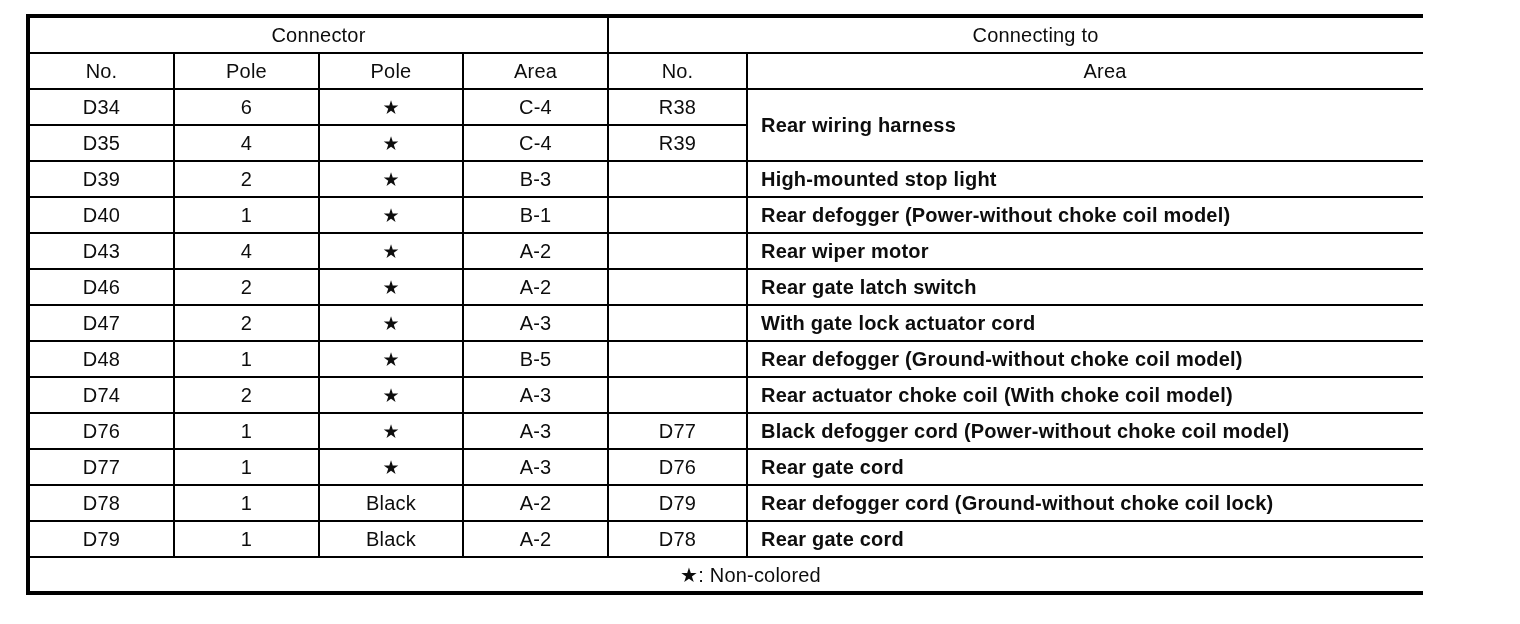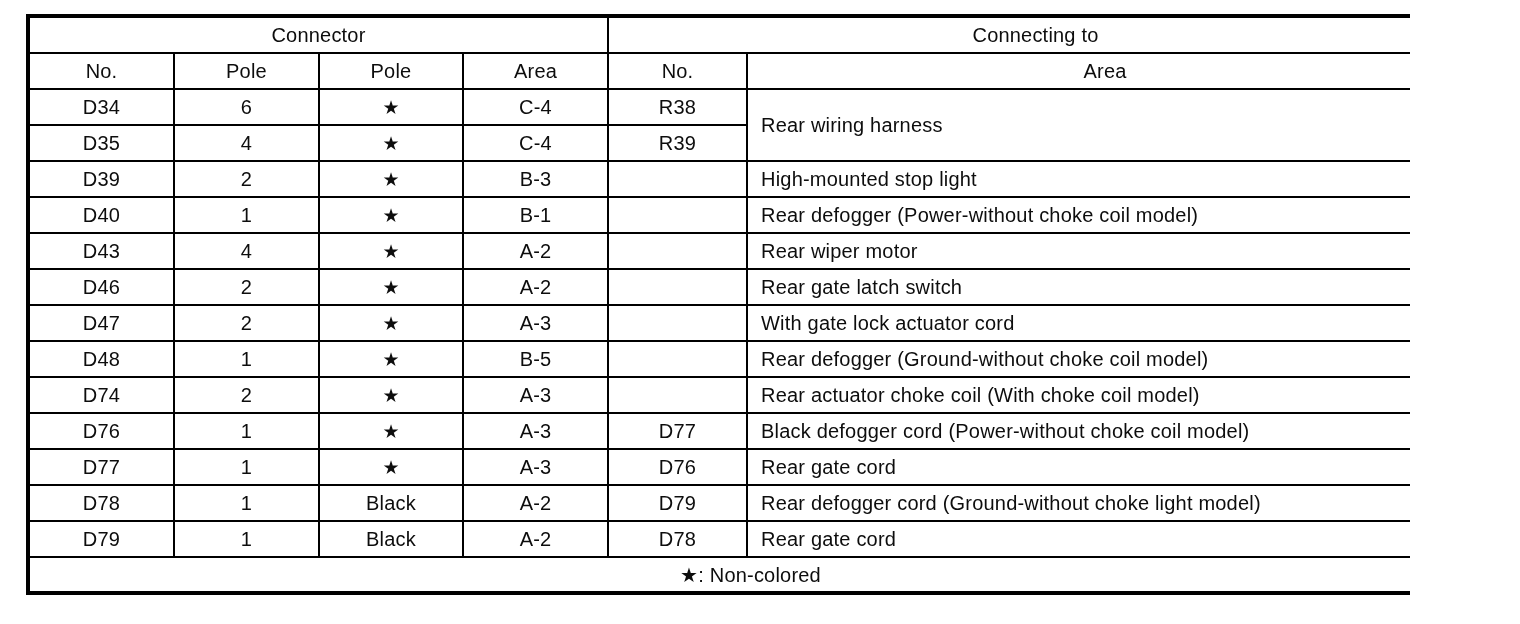--- a/index.html
+++ b/index.html
@@ -9,20 +9,21 @@
     width: 1520px;
     height: 624px;
     font-family: "Liberation Sans", sans-serif;
     color: #0d0d0d;
   }
   .page {
     position: relative;
     width: 1410px;
     height: 624px;
     overflow: hidden;
+    padding-left: 13px;
   }
   table.connector-table {
     position: absolute;
     left: 26px;
     top: 14px;
     width: 1440px;
     border-collapse: collapse;
     table-layout: fixed;
     border: 4px solid #000000;
     font-size: 20px;
@@ -38,20 +39,21 @@
     height: 34px;
     overflow: hidden;
     white-space: nowrap;
   }
   table.connector-table thead th {
     font-weight: 400;
   }
   table.connector-table td.name-cell {
     text-align: left;
     padding-left: 13px;
+    font-weight: bold;
   }
   table.connector-table td.star-cell {
     font-size: 19px;
   }
   table.connector-table tr.footnote-row td {
     text-align: center;
     padding-left: 9px;
     height: 33px;
   }
 </style>
@@ -169,21 +171,21 @@
         <td>A-3</td>
         <td>D76</td>
         <td class="name-cell">Rear gate cord</td>
       </tr>
       <tr>
         <td>D78</td>
         <td>1</td>
         <td>Black</td>
         <td>A-2</td>
         <td>D79</td>
-        <td class="name-cell">Rear defogger cord (Ground-without choke light model)</td>
+        <td class="name-cell">Rear defogger cord (Ground-without choke coil lock)</td>
       </tr>
       <tr>
         <td>D79</td>
         <td>1</td>
         <td>Black</td>
         <td>A-2</td>
         <td>D78</td>
         <td class="name-cell">Rear gate cord</td>
       </tr>
       <tr class="footnote-row">

